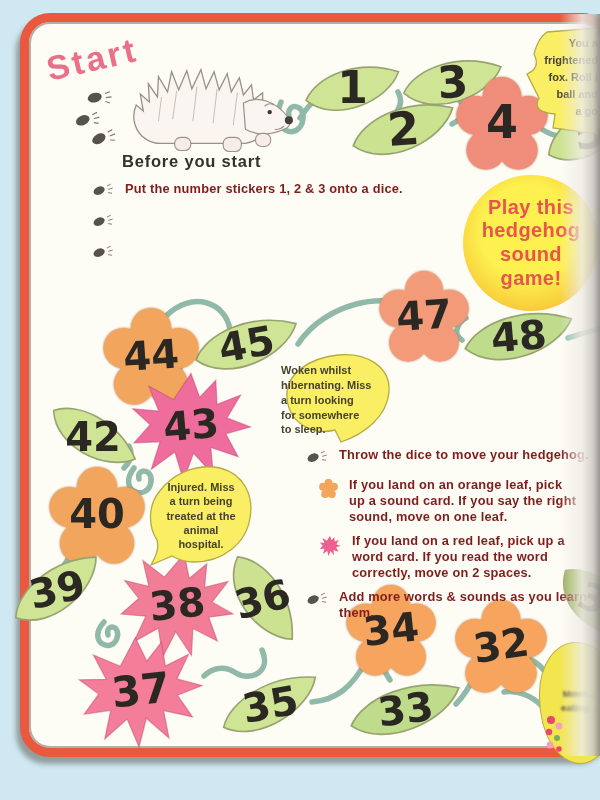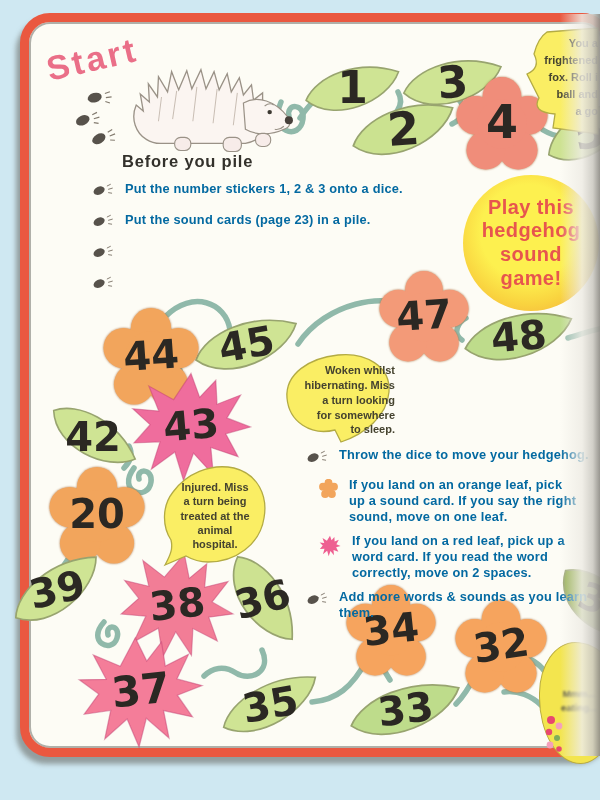--- a/index.html
+++ b/index.html
@@ -13,40 +13,40 @@
   .start{position:absolute;left:46px;top:40px;z-index:4;font-size:34px;font-weight:700;color:#ea6f88;
          transform:rotate(-13deg);letter-spacing:3px;}
   .hedgehog{position:absolute;left:116px;top:46px;width:182px;height:112px;z-index:3;}
   .pawprint{position:absolute;width:27px;height:19px;z-index:3;}
   .pawprint svg,.hedgehog svg{width:100%;height:100%;}
 
   .h-before{position:absolute;left:122px;top:152px;z-index:4;font-size:16.5px;font-weight:700;color:#33312b;letter-spacing:.8px;}
   .before-list{position:absolute;left:92px;top:180px;width:340px;z-index:4;display:flex;flex-direction:column;gap:9px;}
   .row{display:flex;gap:11px;align-items:flex-start;}
   .row .ic{flex:0 0 auto;margin-top:2px;}
-  .row .txt{font-size:12.8px;font-weight:700;color:#0369a1;letter-spacing:.2px;line-height:1.42;white-space:pre-line;}
+  .row .txt{font-size:12.8px;font-weight:700;color:#7f1d1d;letter-spacing:.2px;line-height:1.42;white-space:pre-line;}
 
   .badge{position:absolute;left:463px;top:175px;width:136px;height:136px;border-radius:50%;z-index:5;
          background:radial-gradient(circle at 48% 42%, #fdf04f 45%, #f9d33f 68%, #f3a93c 95%);
          display:flex;align-items:center;justify-content:center;text-align:center;}
   .badge .t{font-size:20px;font-weight:700;color:#e7554e;line-height:1.18;letter-spacing:.4px;white-space:pre-line;}
 
   .h-instr{position:absolute;left:420px;top:417px;z-index:4;font-size:19px;font-weight:700;color:#33312b;letter-spacing:1px;}
   .instr-list{position:absolute;left:306px;top:447px;width:294px;z-index:4;display:flex;flex-direction:column;gap:8px;}
   .instr-list .row.indent{margin-left:13px;}
   .instr-list .txt{line-height:1.25;}
 
   .bubble{position:absolute;z-index:5;}
   .bubble svg{position:absolute;inset:0;width:100%;height:100%;overflow:visible;}
   .blines{position:relative;z-index:1;font-weight:700;color:#45432f;}
   .fox{left:519px;top:26px;width:81px;height:110px;}
   .fox .blines{padding-top:9px;font-size:11px;line-height:1.55;text-align:right;padding-right:2px;}
   .hib{left:281px;top:352px;width:114px;height:94px;}
-  .hib .blines{padding-top:11px;font-size:11px;line-height:1.35;text-align:right;white-space:pre-line;}
-  .inj{left:160px;top:466px;width:110px;height:100px;}
+  .hib .blines{padding-top:11px;font-size:11px;line-height:1.35;text-align:left;white-space:pre-line;}
+  .inj{left:146px;top:466px;width:110px;height:100px;}
   .inj .blines{padding-top:14px;font-size:11px;line-height:1.3;text-align:center;white-space:pre-line;}
   .brb{left:539px;top:642px;width:78px;height:120px;z-index:6;background:#f3e54e;border:1.5px solid #b9ab3e;
        border-radius:45% 55% 48% 52% / 42% 40% 56% 55%;}
   .brb .blines{padding-top:44px;font-size:9.5px;line-height:1.5;text-align:center;filter:blur(1.1px);white-space:pre-line;}
 
   .vines{position:absolute;inset:0;z-index:2;}
   .piece{position:absolute;z-index:3;}
   .piece.maple{z-index:4;}
   .piece svg{position:absolute;inset:0;width:100%;height:100%;overflow:visible;}
   .piece.flower svg{filter:drop-shadow(0 0 1px rgba(160,100,50,.8));}
@@ -115,35 +115,28 @@
         <path d="M23 6 l6 -3 M25 11 l7 -2 M25 16 l6 1" stroke="#837b6f" stroke-width="1.5" fill="none"></path>
       </svg>
   </div>
   <div class="pawprint" style="left:90px;top:128px;transform:rotate(-6deg)">
     <svg viewBox="0 0 34 24">
         <ellipse cx="11" cy="13" rx="9" ry="6" transform="rotate(-24 11 13)" fill="#57524b"></ellipse>
         <path d="M23 6 l6 -3 M25 11 l7 -2 M25 16 l6 1" stroke="#837b6f" stroke-width="1.5" fill="none"></path>
       </svg>
   </div>
 
-  <div class="h-before">Before you pile</div>
+  <div class="h-before">Before you start</div>
   <div class="before-list">
       <div class="row">
         <span class="ic"><svg viewBox="0 0 34 24" width="22" height="16">
             <ellipse cx="11" cy="13" rx="9" ry="6" transform="rotate(-24 11 13)" fill="#57524b"></ellipse>
             <path d="M23 6 l6 -3 M25 11 l7 -2 M25 16 l6 1" stroke="#837b6f" stroke-width="1.5" fill="none"></path>
           </svg></span>
         <span class="txt">Put the number stickers 1, 2 &amp; 3 onto a dice.</span>
-      </div>
-      <div class="row">
-        <span class="ic"><svg viewBox="0 0 34 24" width="22" height="16">
-            <ellipse cx="11" cy="13" rx="9" ry="6" transform="rotate(-24 11 13)" fill="#57524b"></ellipse>
-            <path d="M23 6 l6 -3 M25 11 l7 -2 M25 16 l6 1" stroke="#837b6f" stroke-width="1.5" fill="none"></path>
-          </svg></span>
-        <span class="txt">Put the sound cards (page 23) in a pile.</span>
       </div>
       <div class="row">
         <span class="ic"><svg viewBox="0 0 34 24" width="22" height="16">
             <ellipse cx="11" cy="13" rx="9" ry="6" transform="rotate(-24 11 13)" fill="#57524b"></ellipse>
             <path d="M23 6 l6 -3 M25 11 l7 -2 M25 16 l6 1" stroke="#837b6f" stroke-width="1.5" fill="none"></path>
           </svg></span>
       </div>
       <div class="row">
         <span class="ic"><svg viewBox="0 0 34 24" width="22" height="16">
             <ellipse cx="11" cy="13" rx="9" ry="6" transform="rotate(-24 11 13)" fill="#57524b"></ellipse>
@@ -292,21 +285,21 @@
         <svg viewBox="0 0 100 100">
           <g fill="#f2a55c">
             <circle cx="50" cy="20" r="21"></circle>
             <circle cx="78.5" cy="40.7" r="21"></circle>
             <circle cx="67.6" cy="78.5" r="21"></circle>
             <circle cx="32.4" cy="78.5" r="21"></circle>
             <circle cx="21.5" cy="40.7" r="21"></circle>
             <circle cx="50" cy="50" r="27"></circle>
           </g>
         </svg>
-        <span class="num" style="font-size: 40px; transform: translateY(-54%) rotate(0deg);">20</span>
+        <span class="num" style="font-size: 40px; transform: translateY(-54%) rotate(0deg);">40</span>
       </div>
       <div class="piece leaf" style="left: 6px; top: 564px; width: 104px; height: 54px; transform: rotate(-30deg);">
         <svg viewBox="0 0 100 52" preserveAspectRatio="none">
           <path d="M2 28 C16 6 60 -4 98 16 C82 44 26 56 2 28 Z" fill="#cfe494" stroke="#98a46f" stroke-width="1.6"></path>
         </svg>
         <span class="num" style="font-size: 40px; transform: translateY(-54%) rotate(18deg);">39</span>
       </div>
       <div class="piece maple" style="left: 118px; top: 550px; width: 118px; height: 112px; transform: rotate(8deg);">
         <svg viewBox="0 0 100 100" preserveAspectRatio="none">
           <path d="M50 3 L57 24 L70 9 L71 30 L90 22 L79 42 L98 50 L78 56 L88 76 L66 68 L68 92 L52 73 L44 97 L37 72 L18 87 L25 63 L4 64 L17 48 L3 34 L24 36 L16 14 L36 26 Z" fill="#f27d96" stroke="rgba(190,60,110,.45)" stroke-width="1"></path>

